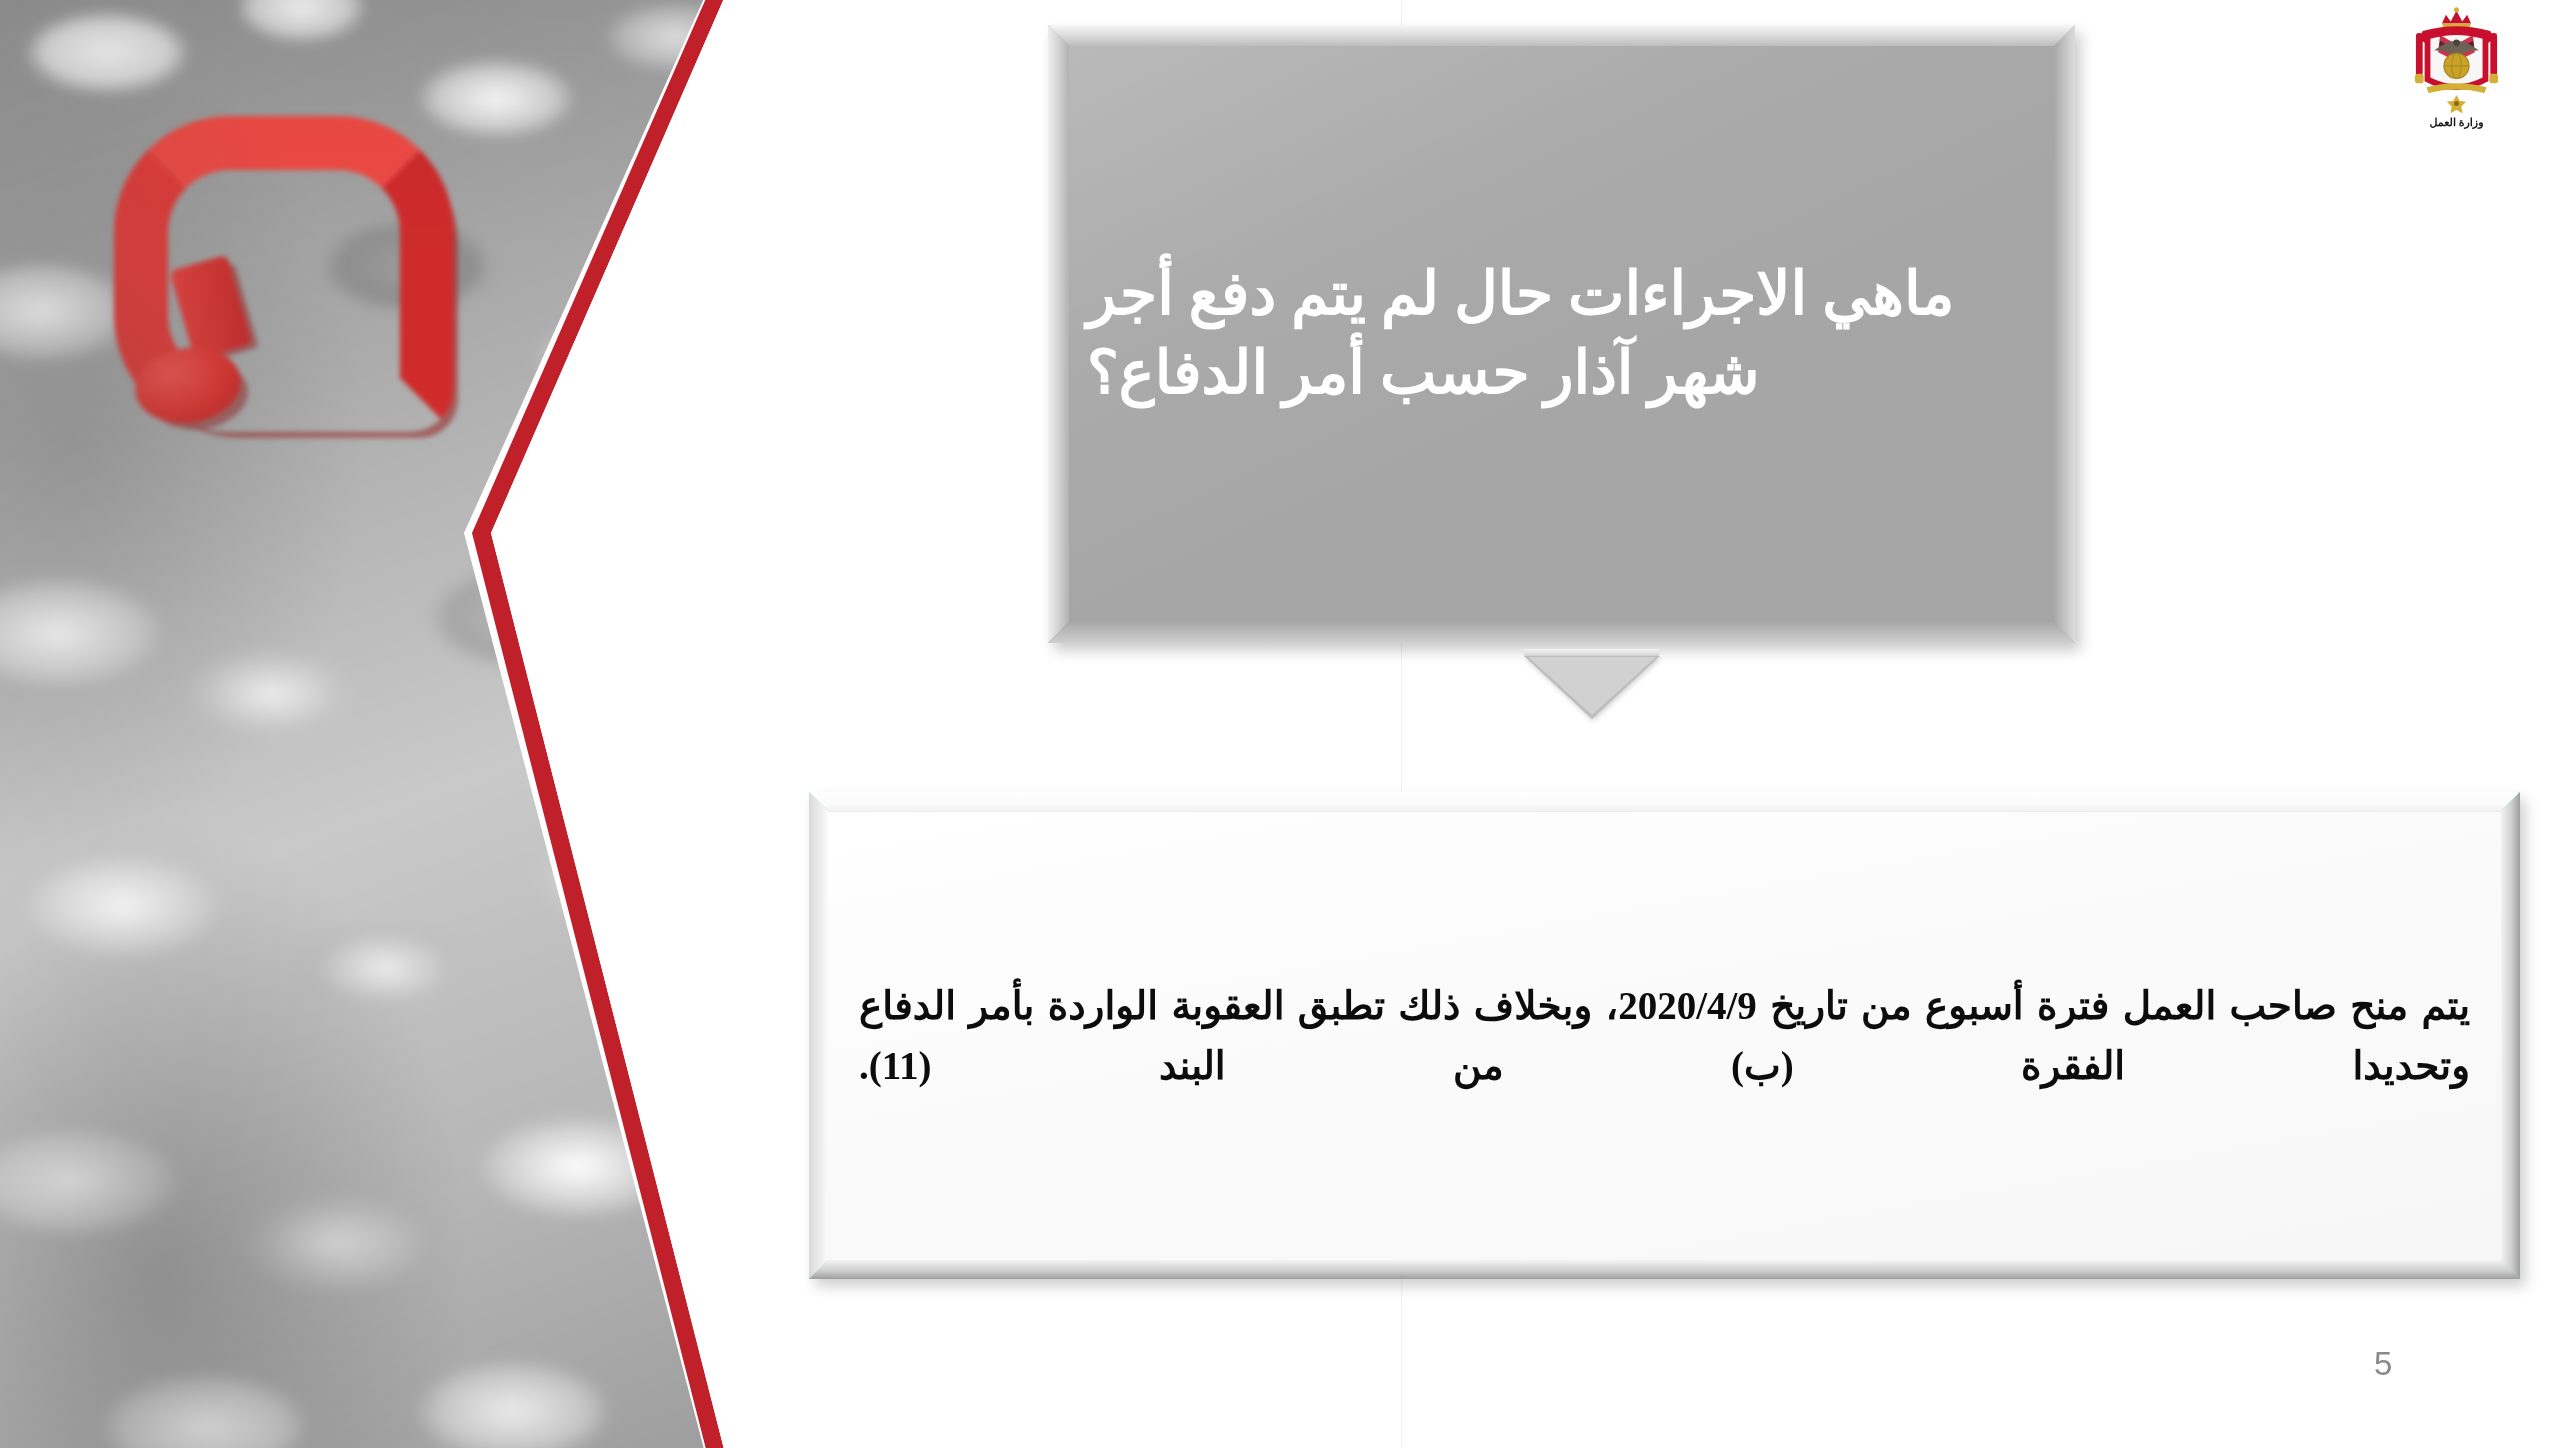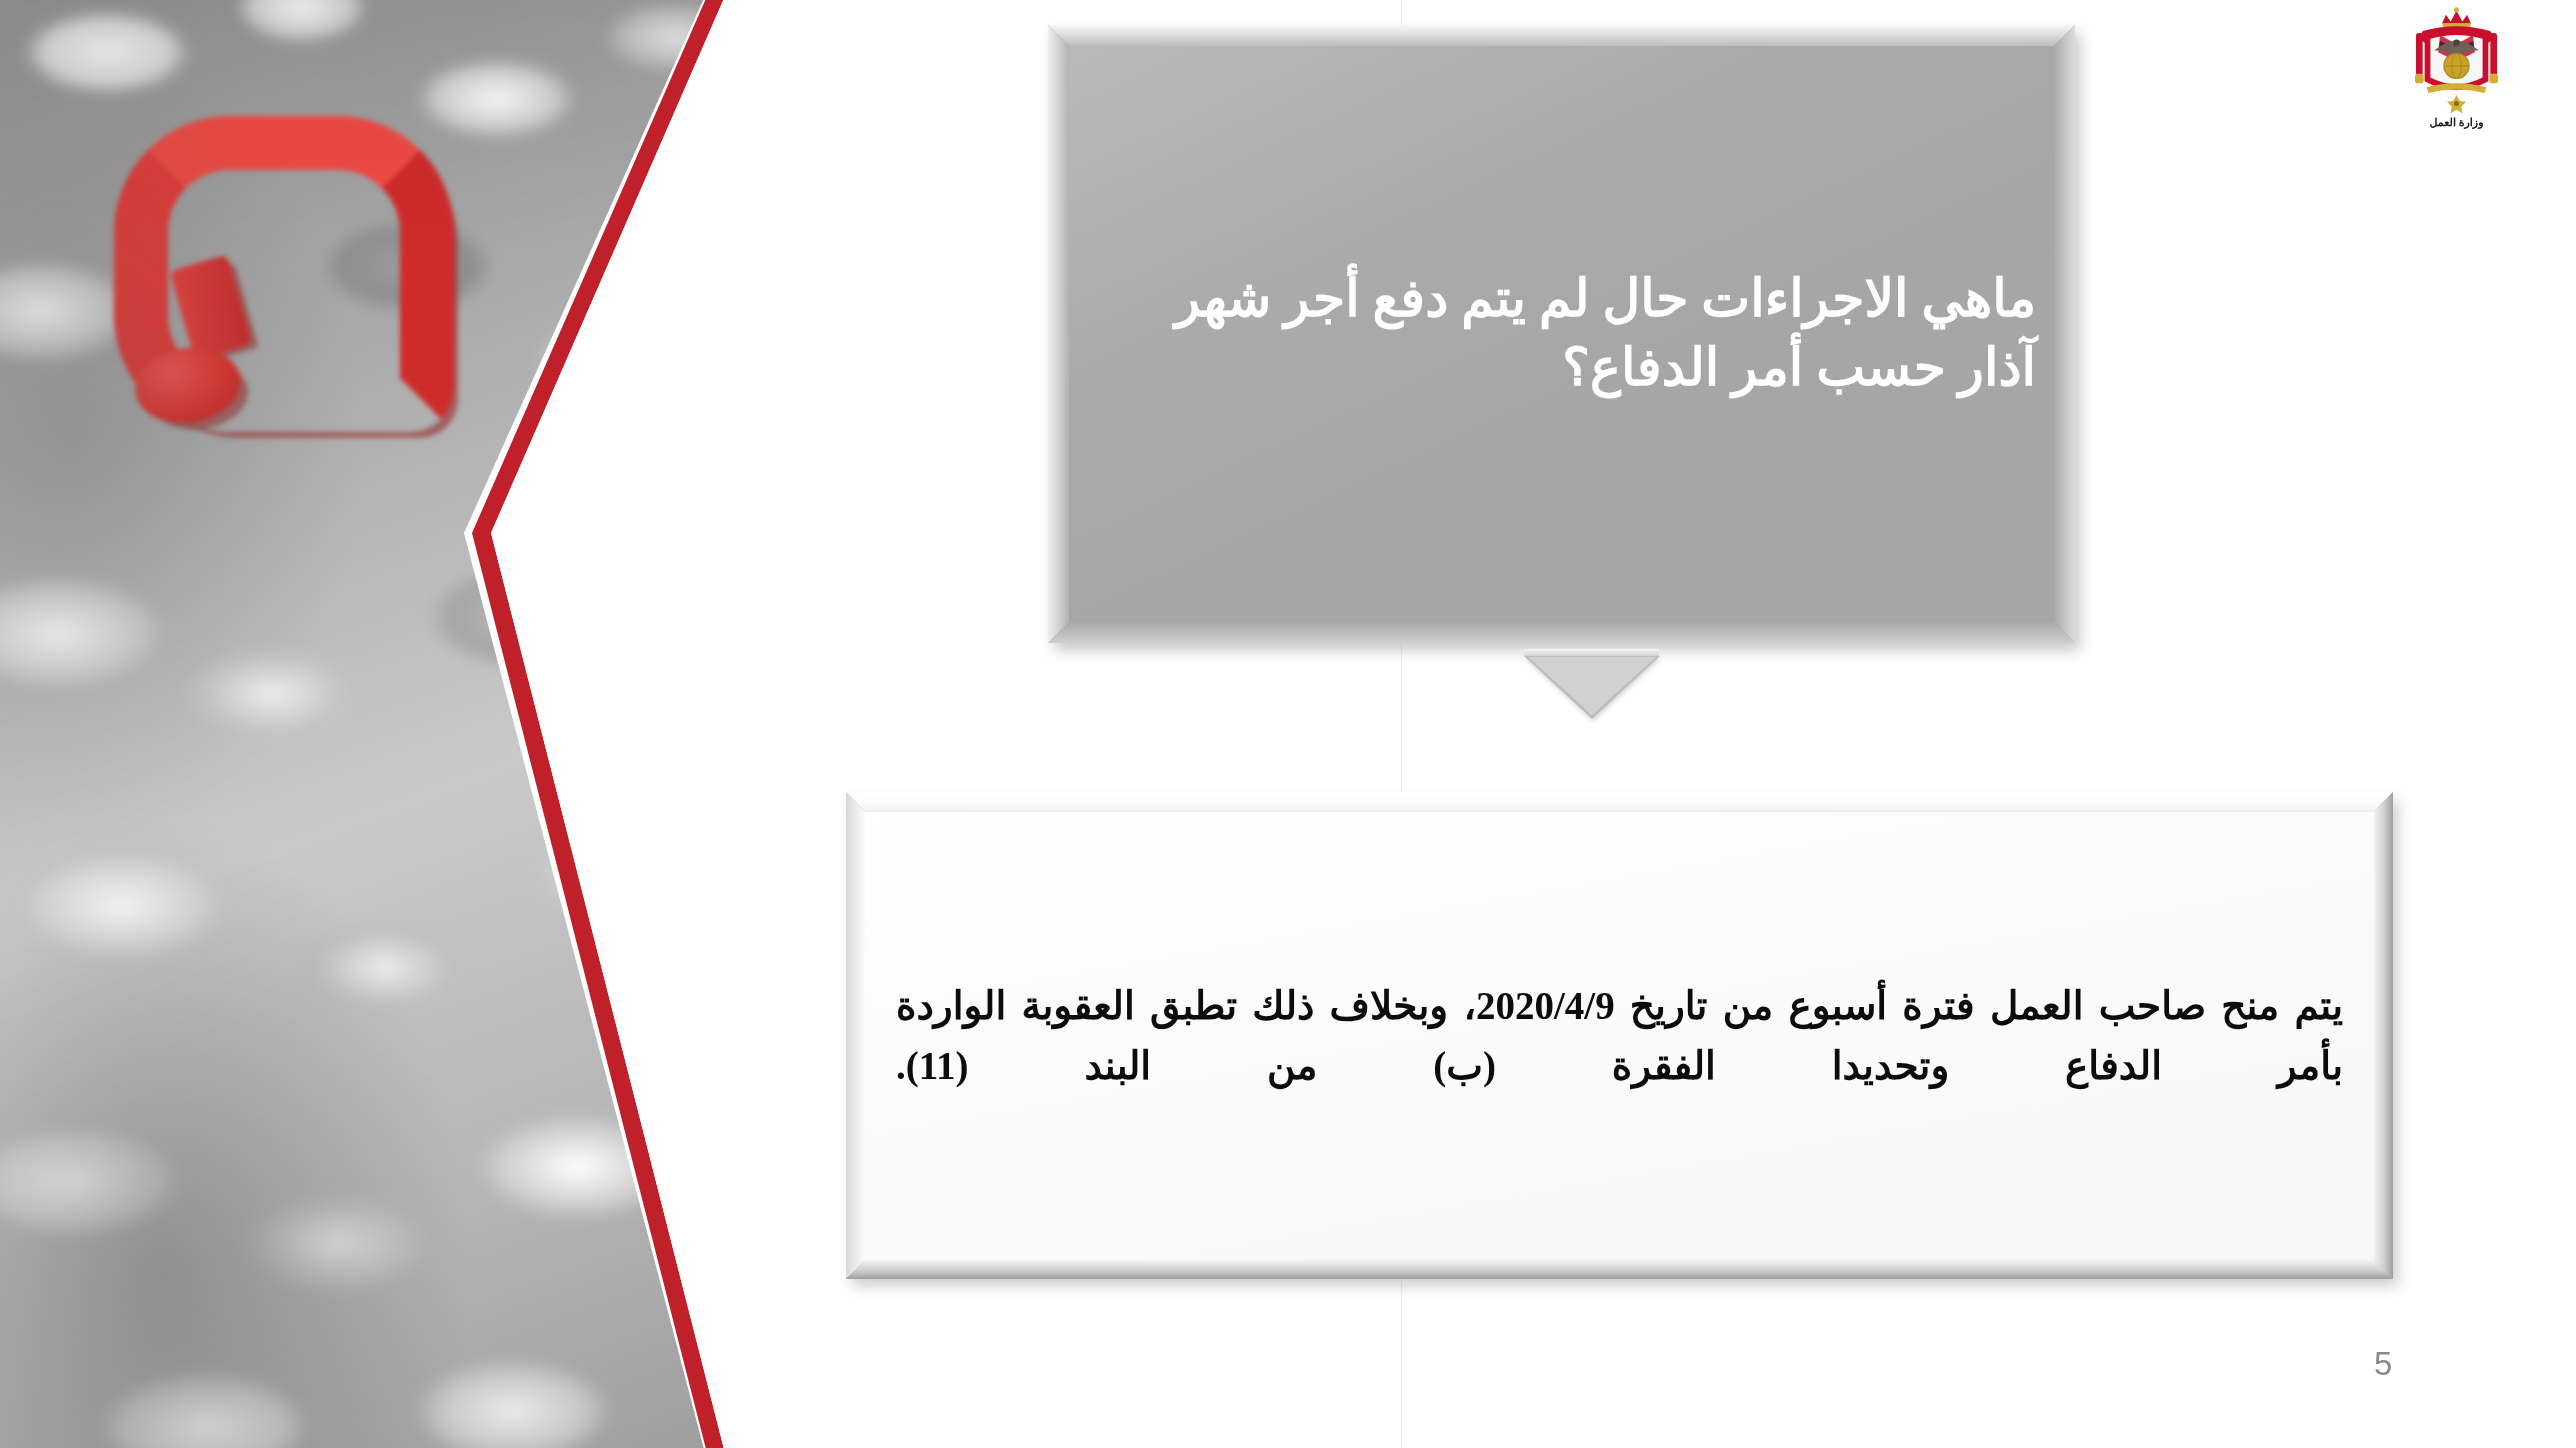--- a/index.html
+++ b/index.html
@@ -143,26 +143,26 @@
     clip-path:polygon(21px 0,calc(100% - 21px) 0,100% 100%,0 100%);
   }
   #question-box .inner-sheen{
     position:absolute;left:21px;top:21px;right:21px;bottom:21px;
     background:linear-gradient(155deg, rgba(255,255,255,.22) 0%, rgba(255,255,255,.05) 32%, rgba(255,255,255,0) 58%);
     pointer-events:none;
   }
   #question-text{
     position:absolute;left:39px;right:39px;top:50%;
     transform:translateY(-50%);
-    text-align:right;
+    text-align:left;
     direction:rtl;
     color:#ffffff;
     font-family:"Liberation Serif","DejaVu Serif",serif;
     font-weight:700;
-    font-size:52px;
+    font-size:60px;
     line-height:1.32;
     letter-spacing:0;
   }
 
   
   #connector-arrow{
     position:absolute;left:1524px;top:649px;width:135px;height:70px;
   }
   #connector-arrow .cap{
     position:absolute;left:0;top:0;width:135px;height:7.7px;
@@ -177,21 +177,21 @@
   }
   #connector-arrow .tri-hi{
     position:absolute;left:3.9px;top:7.7px;width:0;height:0;
     border-left:64px solid transparent;
     border-right:64px solid transparent;
     border-top:58px solid rgba(255,255,255,.30);
   }
 
   
   #answer-box{
-    position:absolute;left:846px;top:792px;width:1547px;height:487px;
+    position:absolute;left:809px;top:792px;width:1711px;height:487px;
     background:#5eead4;
     box-sizing:border-box;
     box-shadow:5.8px 7.7px 13.5px rgba(0,0,0,.20);
   }
   #answer-box .bevel-t{
     position:absolute;left:0;top:0;width:100%;height:19.3px;
     background:linear-gradient(180deg,#ffffff 0%,#fbfbfb 60%,#f2f2f2 100%);
     -webkit-clip-path:polygon(0 0,100% 0,calc(100% - 19.3px) 100%,19.3px 100%);
     clip-path:polygon(0 0,100% 0,calc(100% - 19.3px) 100%,19.3px 100%);
   }

